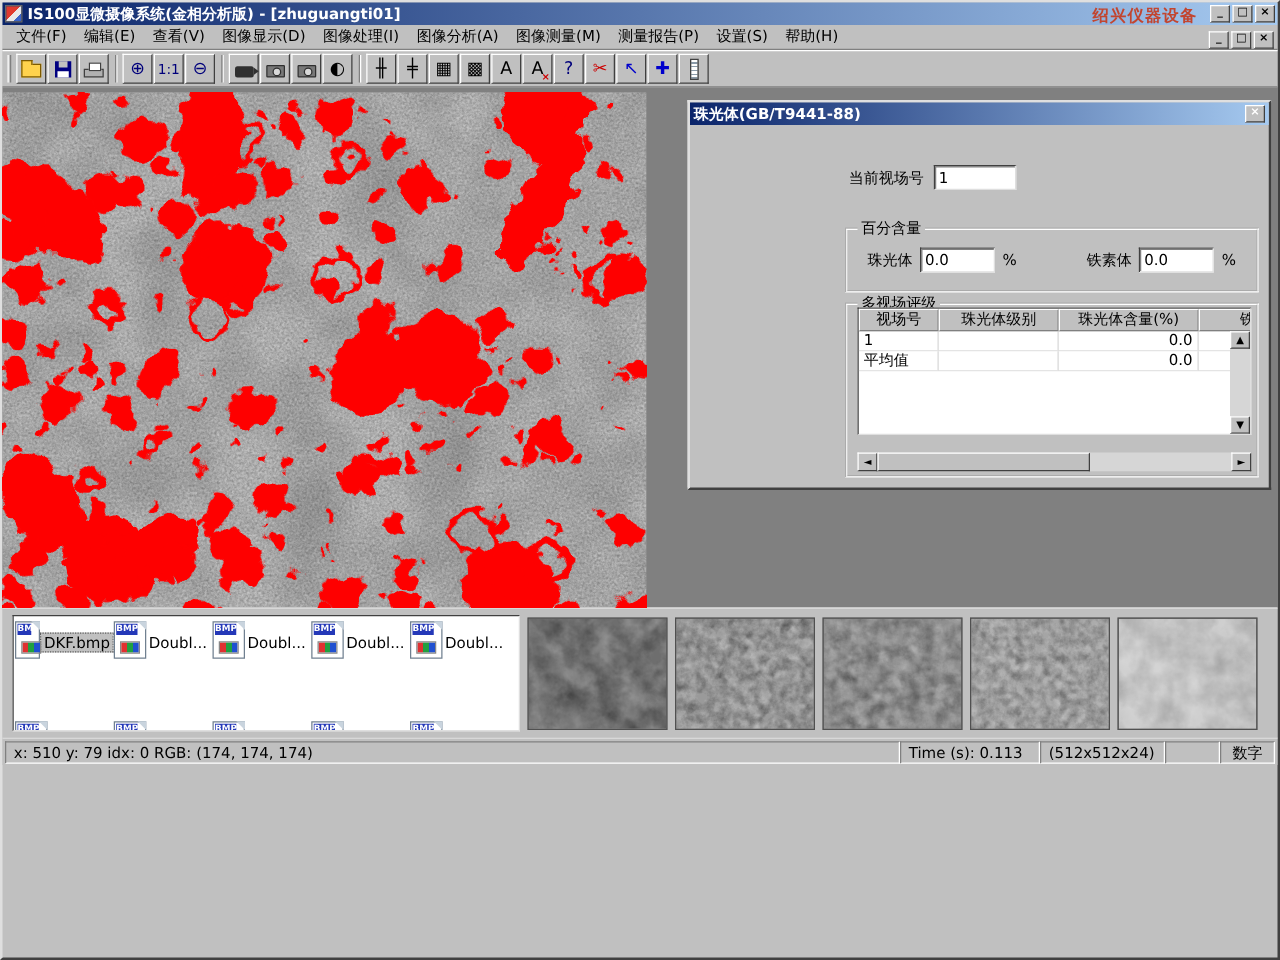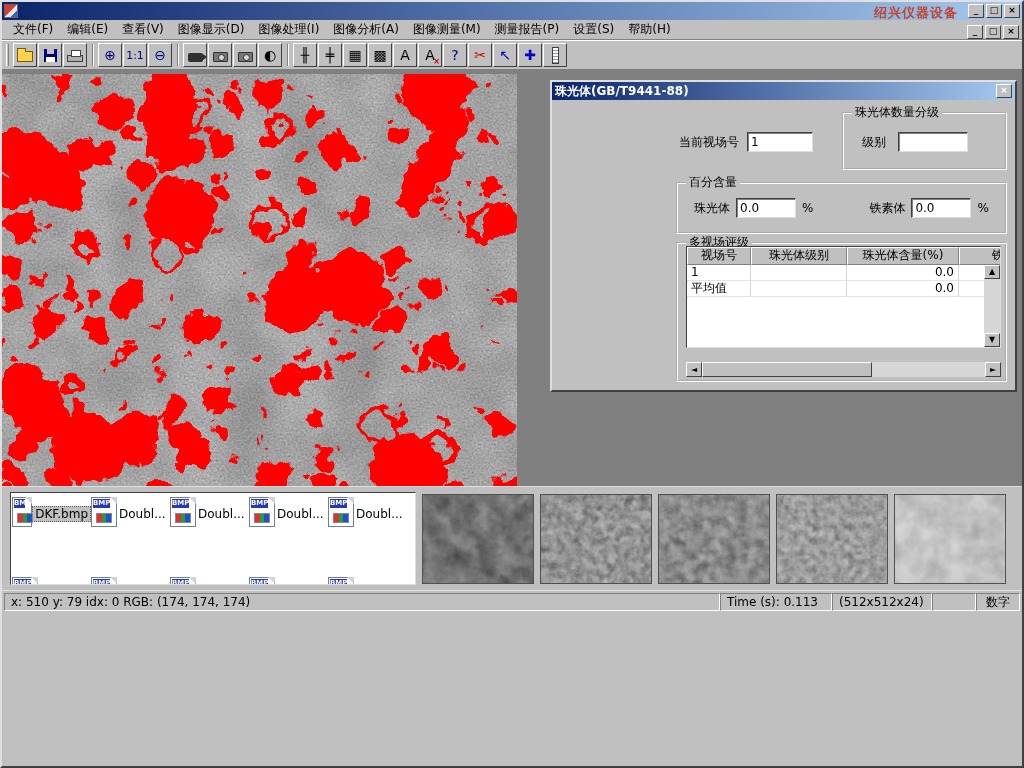--- a/index.html
+++ b/index.html
@@ -104,20 +104,21 @@
 .sp-blank{width:44px}
 .sp-mode{width:44px;text-align:center}
 </style>
 </head>
 <body>
 
 <div class="window">
 
   <div class="titlebar">
     <span class="app-icon"></span>
+    <span class="title-text">IS100显微摄像系统(金相分析版) - [zhuguangti01]</span>
     <span class="watermark">绍兴仪器设备</span>
     <span class="win-btns">
       <span class="wbtn">_</span>
       <span class="wbtn">□</span>
       <span class="wbtn">×</span>
     </span>
   </div>
 
   <div class="menubar">
     <span class="menu-item">文件(F)</span>
@@ -558,27 +559,20 @@
         <span class="wbtn dlg-close">×</span>
       </div>
       <div class="dlg-body">
 
 
         <div class="cfield">
           <span class="lbl">当前视场号</span>
           <input class="win-input" style="width: 66px;" value="1">
         </div>
 
-        <div class="grp grade-grp">
-          <span class="grp-label">珠光体数量分级</span>
-          <div class="grade-row">
-            <span>级别</span>
-            <input class="win-input" value="" style="">
-          </div>
-        </div>
 
         <div class="grp pct-grp">
           <span class="grp-label">百分含量</span>
           <div class="pct-row">
             <span>珠光体</span>
             <input class="win-input" value="0.0" style="">
             <span>%</span>
             <span class="spacer"></span>
             <span>铁素体</span>
             <input class="win-input" value="0.0" style="">

